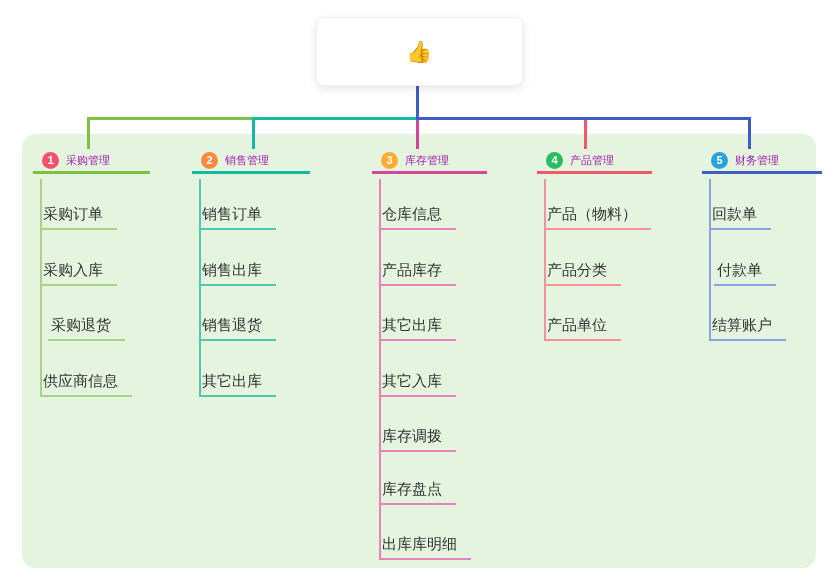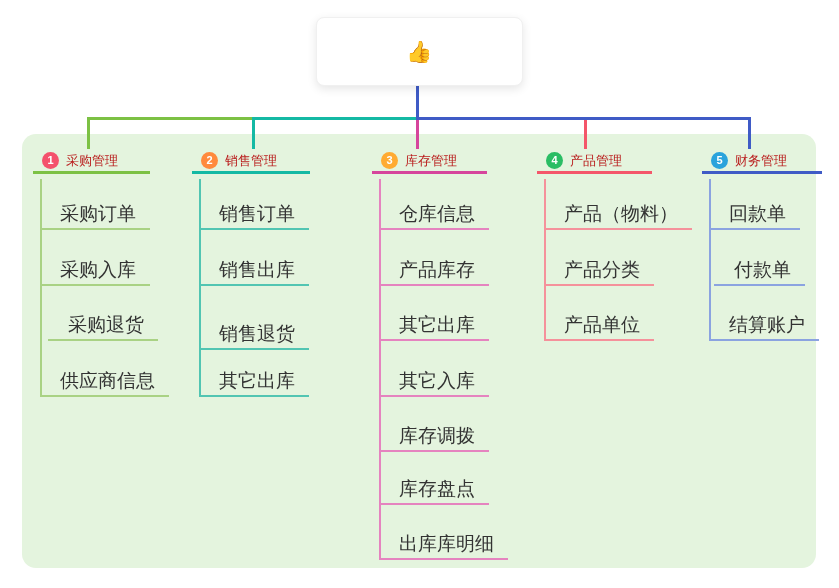--- a/index.html
+++ b/index.html
@@ -21,23 +21,23 @@
   .root-node .emoji{font-size:21px;line-height:1;}
   .line{position:absolute;}
   .branch-header{
     position:absolute;height:24px;display:flex;align-items:center;gap:7px;
     padding-left:9px;box-sizing:border-box;z-index:2;white-space:nowrap;
   }
   .badge{
     width:17px;height:17px;border-radius:50%;flex:0 0 auto;
     color:#ffffff;font-size:11px;font-weight:bold;line-height:17px;text-align:center;
   }
-  .branch-title{font-size:13px;font-weight:500;color:#b91c1c;}
+  .branch-title{font-size:11px;font-weight:500;color:#a21caf;}
   .child-node{
-    position:absolute;padding:0 14px 4px 20px;font-size:19px;line-height:20px;
+    position:absolute;padding:0 14px 4px 3px;font-size:15px;line-height:20px;
     color:#333333;white-space:nowrap;z-index:2;
   }
   .vline{position:absolute;width:2px;z-index:1;}
 </style>
 </head>
 <body>
 
 <div id="canvas">
   <div class="panel"></div>
   <div class="root-node">
@@ -64,21 +64,21 @@
       <div class="child-node" style="left: 40px; top: 260px; border-bottom: 2px solid rgb(169, 210, 132);">采购入库</div>
       <div class="child-node" style="left: 48px; top: 315px; border-bottom: 2px solid rgb(169, 210, 132);">采购退货</div>
       <div class="child-node" style="left: 40px; top: 371px; border-bottom: 2px solid rgb(169, 210, 132);">供应商信息</div>
       <div class="branch-header" style="left: 192px; top: 150px; width: 118px; height: 24px; border-bottom: 3px solid rgb(20, 185, 164);">
         <div class="badge" style="background: rgb(255, 138, 61);">2</div>
         <div class="branch-title">销售管理</div>
       </div>
       <div class="vline" style="left: 199px; top: 179px; width: 2px; height: 218px; background: rgb(82, 197, 178);"></div>
       <div class="child-node" style="left: 199px; top: 204px; border-bottom: 2px solid rgb(82, 197, 178);">销售订单</div>
       <div class="child-node" style="left: 199px; top: 260px; border-bottom: 2px solid rgb(82, 197, 178);">销售出库</div>
-      <div class="child-node" style="left: 199px; top: 324px; border-bottom: 2px solid rgb(82, 197, 178);">销售退货</div>
+      <div class="child-node" style="left: 199px; top: 315px; border-bottom: 2px solid rgb(82, 197, 178);">销售退货</div>
       <div class="child-node" style="left: 199px; top: 371px; border-bottom: 2px solid rgb(82, 197, 178);">其它出库</div>
       <div class="branch-header" style="left: 372px; top: 150px; width: 115px; height: 24px; border-bottom: 3px solid rgb(214, 69, 156);">
         <div class="badge" style="background: rgb(255, 171, 50);">3</div>
         <div class="branch-title">库存管理</div>
       </div>
       <div class="vline" style="left: 379px; top: 179px; width: 2px; height: 381px; background: rgb(229, 131, 191);"></div>
       <div class="child-node" style="left: 379px; top: 204px; border-bottom: 2px solid rgb(229, 131, 191);">仓库信息</div>
       <div class="child-node" style="left: 379px; top: 260px; border-bottom: 2px solid rgb(229, 131, 191);">产品库存</div>
       <div class="child-node" style="left: 379px; top: 315px; border-bottom: 2px solid rgb(229, 131, 191);">其它出库</div>
       <div class="child-node" style="left: 379px; top: 371px; border-bottom: 2px solid rgb(229, 131, 191);">其它入库</div>

